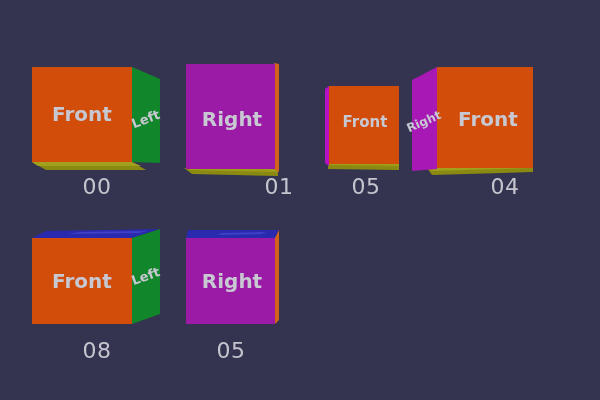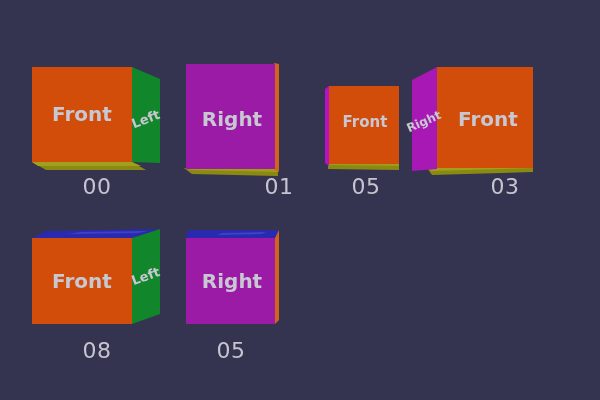--- a/index.html
+++ b/index.html
@@ -98,21 +98,21 @@
       <polygon points="17,110 123,108 123,114 22,117" fill="#8a8a13"></polygon>
       <polygon points="19,107 123,105 123,110 21,113" fill="#a0a01c"></polygon>
 
       <polygon points="2,22 27,9 27,111 2,113" fill="#a818b4"></polygon>
 
       <rect x="27" y="9" width="96" height="101" fill="#d24d0a"></rect>
       <text class="face-label" x="78" y="62" font-size="20">Front</text>
       <text class="face-label" x="14" y="64" font-size="12" transform="rotate(-24 14 64)">Right</text>
     </svg>
   </div>
-  <div class="idx-label" style="left:505px; top:174px;">03</div>
+  <div class="idx-label" style="left:505px; top:174px;">04</div>
 
   <div class="cube" style="left:28px; top:222px; width:150px; height:110px;">
     <svg width="150" height="110" viewBox="0 0 150 110">
 
       <polygon points="4,16 104,16 132,7 18,9" fill="#2a2aae"></polygon>
       <polygon points="40,12 110,11 120,9 52,10" fill="#4040c8"></polygon>
 
       <polygon points="104,16 132,7 132,92 104,102" fill="#11862a"></polygon>
 
       <rect x="4" y="16" width="100" height="86" fill="#d24d0a"></rect>

